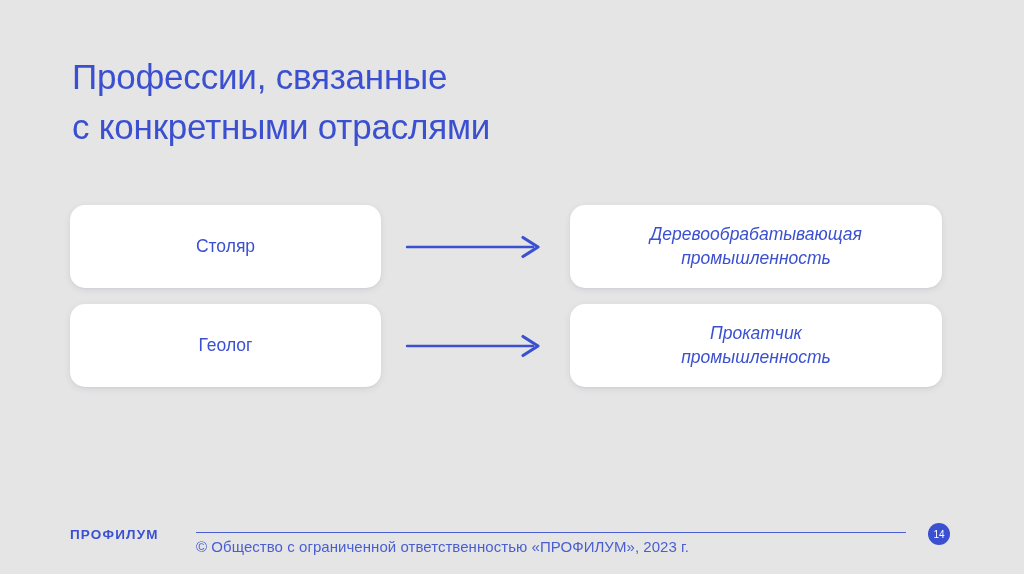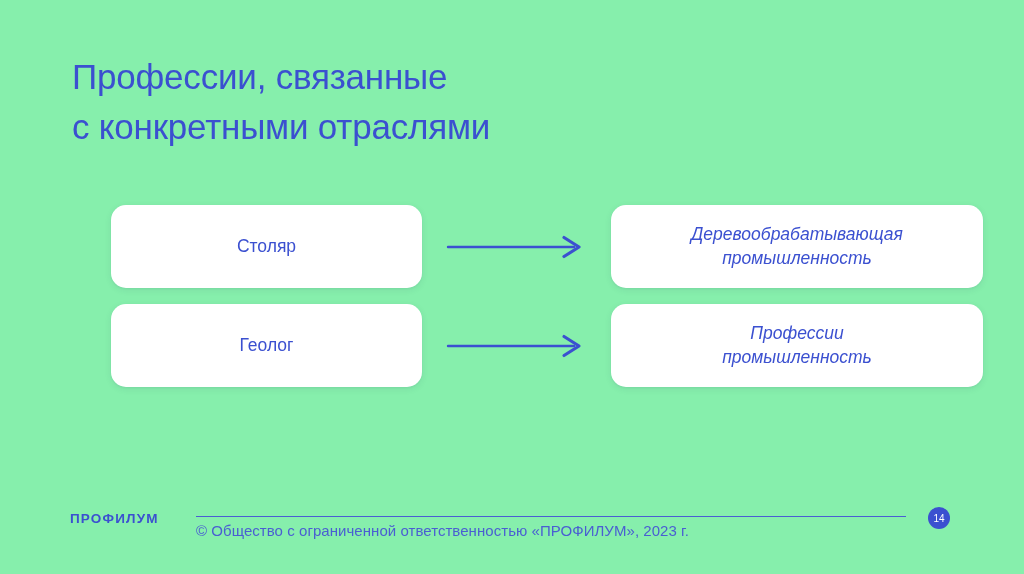--- a/index.html
+++ b/index.html
@@ -7,21 +7,21 @@
     padding: 0;
     background: #ffffff;
   }
   body {
     font-family: "Liberation Sans", sans-serif;
   }
   .slide {
     position: relative;
     width: 1024px;
     height: 574px;
-    background: #86efac;
+    background: #e5e5e5;
     overflow: hidden;
   }
 
   
   .title {
     position: absolute;
     left: 72px;
     top: 52px;
     width: 640px;
     color: #3b50d0;
@@ -36,21 +36,20 @@
   .diagram {
     position: absolute;
     left: 0;
     top: 205px;
     width: 1024px;
   }
   .row {
     position: relative;
     height: 83px;
     margin-bottom: 16px;
-    margin-left: 41px;
   }
   .row:last-child { margin-bottom: 0; }
 
   .card {
     position: absolute;
     top: 0;
     height: 83px;
     background: #ffffff;
     border-radius: 15px;
     box-shadow: 0 2px 7px rgba(40, 50, 90, 0.085),
@@ -87,21 +86,21 @@
     transform: translateY(-50%);
     width: 140px;
     height: 24px;
   }
   .arrow svg { display: block; }
 
   
   .footer {
     position: absolute;
     left: 0;
-    bottom: 16px;
+    bottom: 0;
     width: 1024px;
     height: 62px;
   }
   .brand {
     position: absolute;
     left: 70px;
     top: 15px;
     color: #3b50d0;
     font-size: 13.5px;
     font-weight: 700;
@@ -171,21 +170,21 @@
       <div class="card card-left">
         <span class="card-label">Геолог</span>
       </div>
       <div class="arrow">
         <svg width="140" height="24" viewBox="0 0 140 24" fill="none" aria-hidden="true">
           <path d="M2 12 H128" stroke="#3b50d0" stroke-width="2.4" stroke-linecap="round"></path>
           <path d="M118 2.5 L133 12 L118 21.5" stroke="#3b50d0" stroke-width="3.2" stroke-linecap="round" stroke-linejoin="round" fill="none"></path>
         </svg>
       </div>
       <div class="card card-right">
-        <span class="card-label">Профессии
+        <span class="card-label">Прокатчик
 промышленность</span>
       </div>
     </div>
 
   </div>
 
   <div class="footer">
     <div class="brand">ПРОФИЛУМ</div>
     <div class="footer-rule"></div>
     <div class="copyright">© Общество с ограниченной ответственностью «ПРОФИЛУМ», 2023 г.</div>

